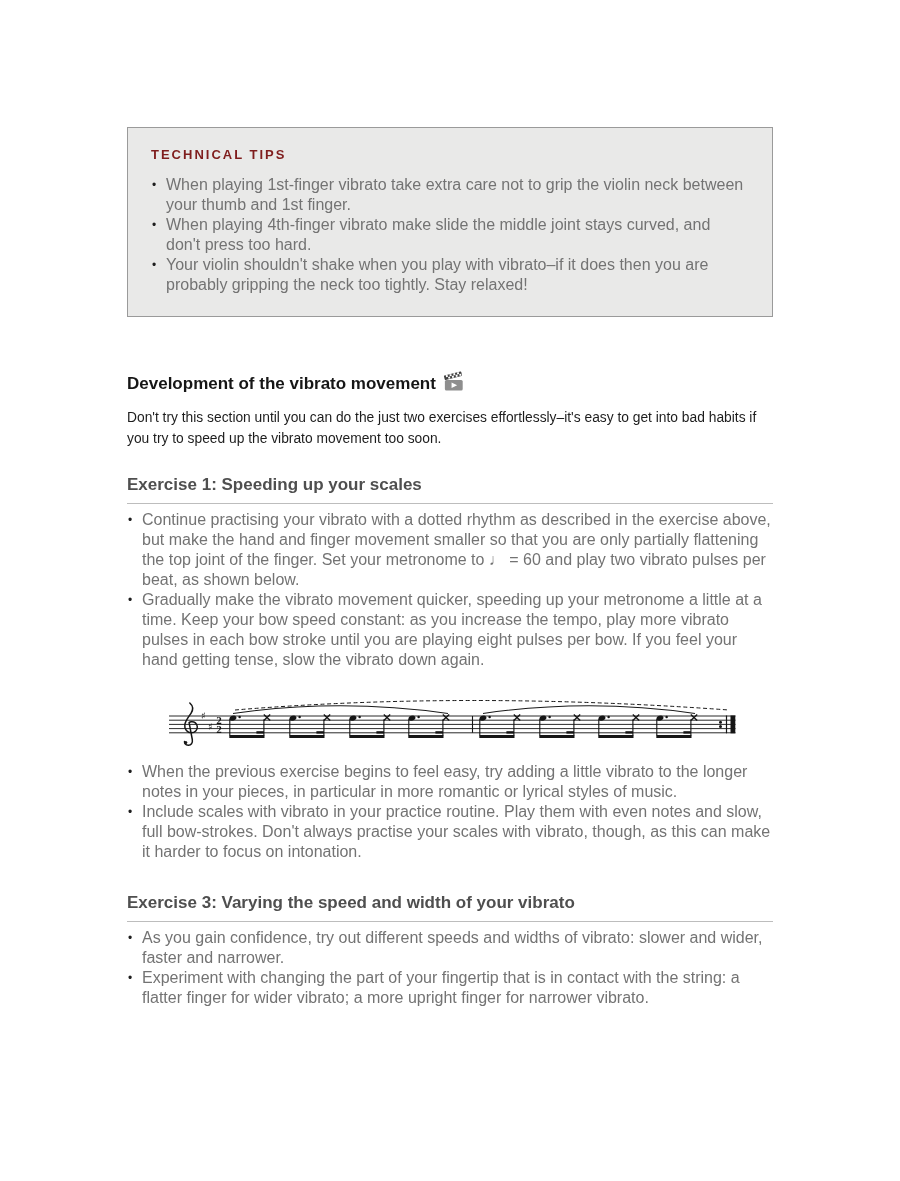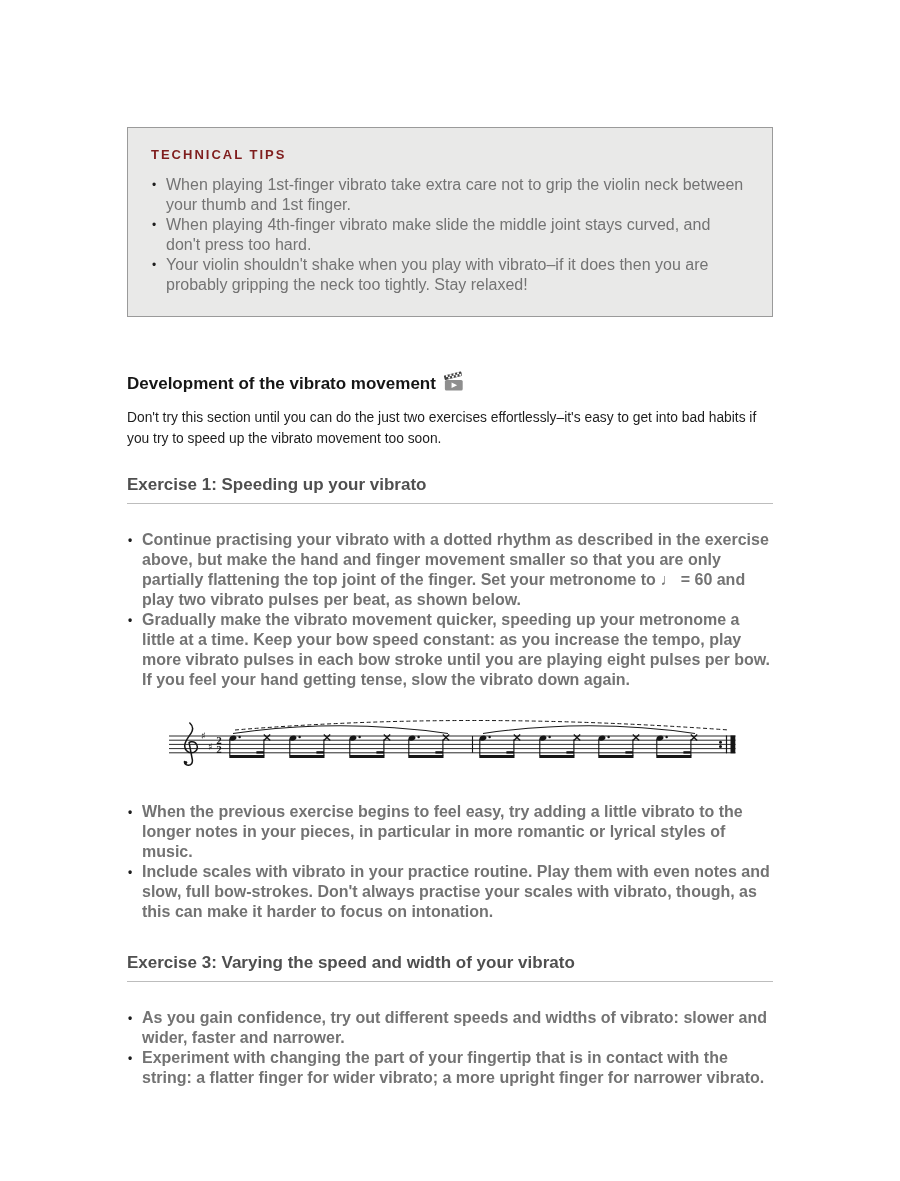--- a/index.html
+++ b/index.html
@@ -52,21 +52,21 @@
   .intro { margin-top: 10px; font-size: 13.8px; line-height: 21px; }
 
   .ex-heading {
     margin-top: 26px;
     font-size: 17px; font-weight: bold; color: #4f4f4f;
     padding-bottom: 8px;
     border-bottom: 1px solid #bdbdbd;
   }
   .ex2 { margin-top: 30px; }
   .ex3 { margin-top: 31px; }
-  .ex-list { margin-top: 26px; font-weight: bold; }
+  .ex-list { margin-top: 6px; }
 
   .music-block { margin-top: 20px; }
   .music-caption {
     margin-left: 91px;
     font-family: "Liberation Serif", "DejaVu Serif", serif;
     font-weight: bold; font-size: 15px; color: #111;
   }
   .staff-wrap { margin-left: 38px; margin-top: 2px; }
   svg text.sharp { font-family: "DejaVu Sans", sans-serif; font-size: 9.5px; fill: #151515; }
   svg text.timesig {
@@ -110,21 +110,21 @@
             <rect x="19" y="8.1" width="2" height="2.1" fill="#ffffff"></rect>
           </g>
           <rect x="3" y="10.5" width="18.6" height="10.8" rx="1.6" fill="#8e8e8e"></rect>
           <path d="M10 13.1 L15.8 16 L10 18.9 Z" fill="#ffffff"></path>
         </svg>
       </span>
     </div>
 
     <p class="intro">Don't try this section until you can do the just two exercises effortlessly–it's easy to get into bad habits if you try to speed up the vibrato movement too soon.</p>
 
-    <h3 class="ex-heading">Exercise 1: Speeding up your vibrato</h3>
+    <h3 class="ex-heading">Exercise 1: Speeding up your scales</h3>
     <ul class="bullets ex-list">
       <li>Continue practising your vibrato with a dotted rhythm as described in the exercise above, but make the hand and finger movement smaller so that you are only partially flattening the top joint of the finger. Set your metronome to ♩ = 60 and play two vibrato pulses per beat, as shown below.</li>
       <li>Gradually make the vibrato movement quicker, speeding up your metronome a little at a time. Keep your bow speed constant: as you increase the tempo, play more vibrato pulses in each bow stroke until you are playing eight pulses per bow. If you feel your hand getting tense, slow the vibrato down again.</li>
     </ul>
 
     <div class="music-block">
       <div class="staff-wrap">
         <svg width="580" height="62" viewBox="0 0 580 62" aria-hidden="true">
           <defs>
             <g id="pulse-pair">

